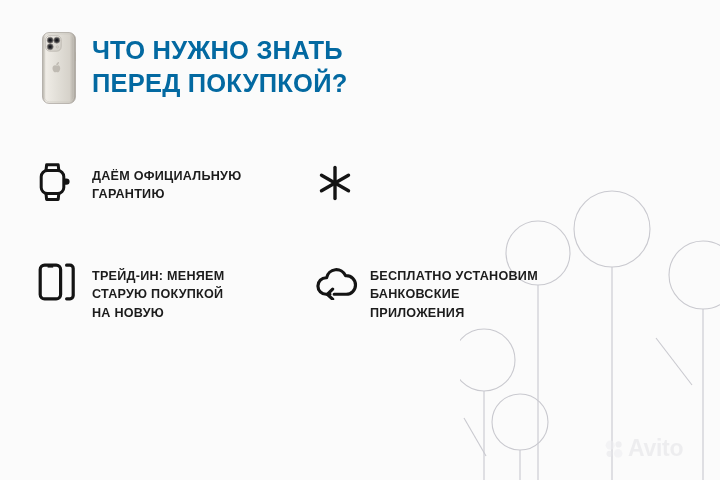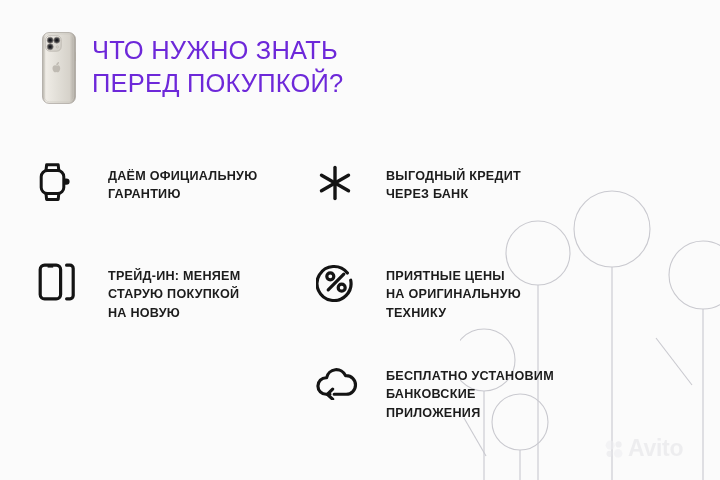--- a/index.html
+++ b/index.html
@@ -65,41 +65,41 @@
     gap: 16px;
   }
   #phone-photo {
     width: 34px;
     height: 72px;
     flex: none;
     margin-top: 4px;
   }
   #title {
     font-size: 25.5px;
-    font-weight: 400;
+    font-weight: 700;
     line-height: 1.30;
     letter-spacing: 0.2px;
-    color: #6d28d9;
+    color: #0369a1;
     white-space: pre-line;
     margin: 0;
     padding-top: 6px;
   }
 
   
   .col {
     position: absolute;
     width: 300px;
   }
   #col-left  { left: 38px;  top: 160px; }
   #col-right { left: 316px; top: 160px; }
 
   .feature {
     display: flex;
     align-items: flex-start;
-    gap: 26px;
+    gap: 10px;
     height: 100px;
   }
   .feature .ficon {
     width: 44px;
     height: 44px;
     flex: none;
     display: flex;
     align-items: center;
     justify-content: flex-start;
   }
@@ -225,37 +225,22 @@
     <div class="feature">
       <span class="ficon">
         <svg width="38" height="38" viewBox="0 0 38 38" fill="none" xmlns="http://www.w3.org/2000/svg">
           <g stroke="#141414" stroke-width="3.4" stroke-linecap="round">
             <line x1="19" y1="3.4" x2="19" y2="34.6"></line>
             <line x1="5.5" y1="11.2" x2="32.5" y2="26.8"></line>
             <line x1="5.5" y1="26.8" x2="32.5" y2="11.2"></line>
           </g>
         </svg>
       </span>
-      <span class="ftext">ВЫГОДНЫЙ КРЕДИТ
-ЧЕРЕЗ БАНК</span>
-    </div>
-
-    <div class="feature">
-      <span class="ficon">
-        <svg width="40" height="40" viewBox="0 0 40 40" fill="none" xmlns="http://www.w3.org/2000/svg">
-          <path d="M31.4 11.0 a17 17 0 1 0 3.3 7.2" stroke="#141414" stroke-width="3.2" stroke-linecap="round"></path>
-          <line x1="12.2" y1="27.8" x2="27.8" y2="12.2" stroke="#141414" stroke-width="3.2" stroke-linecap="round"></line>
-          <circle cx="14.3" cy="14.3" r="3.5" stroke="#141414" stroke-width="3.2"></circle>
-          <circle cx="25.7" cy="25.7" r="3.5" stroke="#141414" stroke-width="3.2"></circle>
-        </svg>
-      </span>
-      <span class="ftext">ПРИЯТНЫЕ ЦЕНЫ
-НА ОРИГИНАЛЬНУЮ
-ТЕХНИКУ</span>
-    </div>
+    </div>
+
 
     <div class="feature">
       <span class="ficon">
         <svg width="46" height="36" viewBox="0 0 46 36" fill="none" xmlns="http://www.w3.org/2000/svg">
           <path d="M14.6 30.8 h-4.0 a8.6 8.6 0 0 1 0 -17.2 h.5 a10.4 10.4 0 0 1 19.8 -2.2 h.7 a9.7 9.7 0 0 1 0 19.4 h-12.6" stroke="#141414" stroke-width="3.3" stroke-linecap="round" stroke-linejoin="round"></path>
           <path d="M17.4 25.4 L11.8 30.9 L17.4 36.0" stroke="#141414" stroke-width="3.3" stroke-linecap="round" stroke-linejoin="round"></path>
         </svg>
       </span>
       <span class="ftext">БЕСПЛАТНО УСТАНОВИМ
 БАНКОВСКИЕ

